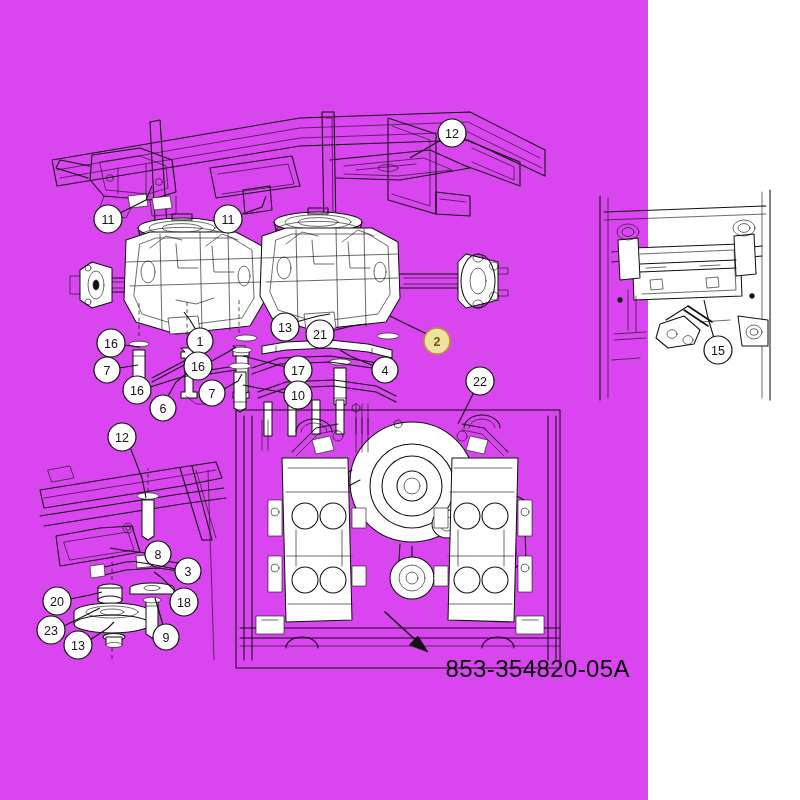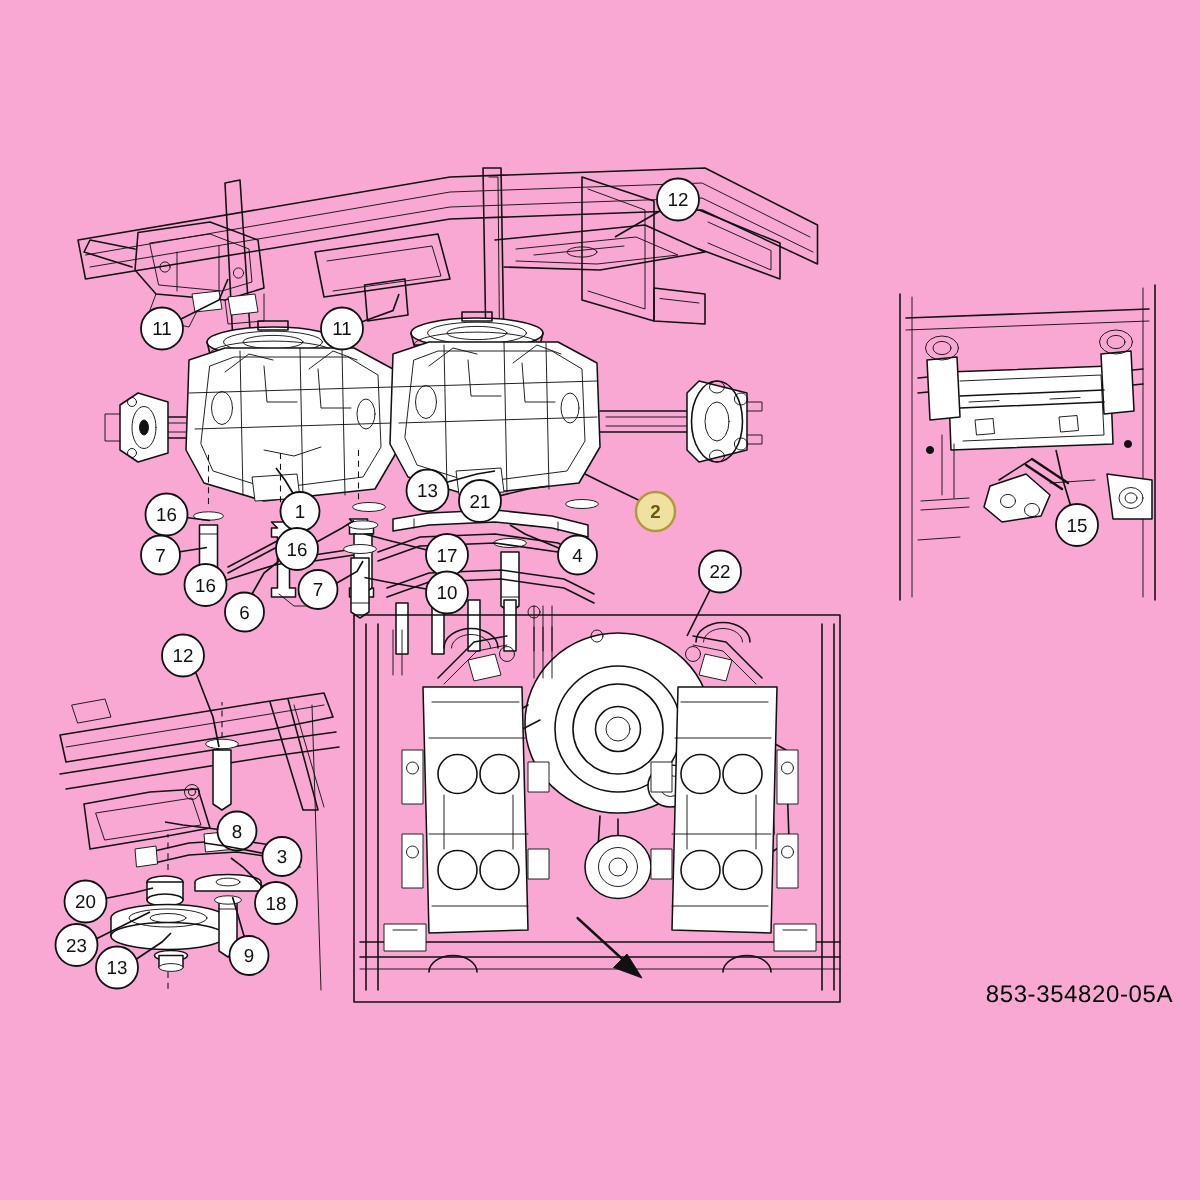--- a/index.html
+++ b/index.html
@@ -1,36 +1,36 @@
 <!DOCTYPE html>
 <html><head>
 <meta charset="utf-8">
 <style>
   html,body{margin:0;padding:0;background:#ffffff;}
   body{width:800px;height:800px;overflow:hidden;
        font-family:"Liberation Sans",sans-serif;color:#000;}
-  #sheet{position:relative;width:800px;height:800px;background:#f9a8d4;}
+  #sheet{position:relative;width:648px;height:800px;background:#d946ef;}
   #art{position:absolute;left:0;top:0;width:800px;height:800px;}
   .callout-num{font-family:"Liberation Sans",sans-serif;font-size:12.5px;
                text-anchor:middle;dominant-baseline:central;fill:#111;}
   .callout-num.hl{fill:#6a5a10;font-weight:bold;}
   .cc{fill:#ffffff;stroke:#111;stroke-width:1.2;}
   .cc.hl{fill:#efe2a0;stroke:#b09a33;stroke-width:1.6;}
   .lead{stroke:#111;stroke-width:1.1;fill:none;}
   .ln{stroke:#111;fill:none;stroke-width:1.05;stroke-linejoin:round;
       stroke-linecap:round;}
   .ln-t{stroke:#111;fill:none;stroke-width:.62;stroke-linejoin:round;
         stroke-linecap:round;}
   .ln-h{stroke:#111;fill:none;stroke-width:1.6;stroke-linejoin:round;
         stroke-linecap:round;}
   .fillw{fill:#ffffff;stroke:#111;stroke-width:1.02;stroke-linejoin:round;}
   .fillw-t{fill:#ffffff;stroke:#111;stroke-width:.62;stroke-linejoin:round;}
   .fillk{fill:#111;stroke:#111;stroke-width:.6;}
   .dash{stroke:#111;fill:none;stroke-width:.72;stroke-dasharray:4 3.2;}
-  #partno{position:absolute;right:18px;top:655px;font-size:16px;
+  #partno{position:absolute;right:18px;top:655px;font-size:24px;
           letter-spacing:.4px;color:#000;white-space:nowrap;}
 </style>
 </head>
 <body>
 
 <div id="sheet">
 
   <svg id="art" viewBox="0 0 800 800" xmlns="http://www.w3.org/2000/svg">
 
     <g>

